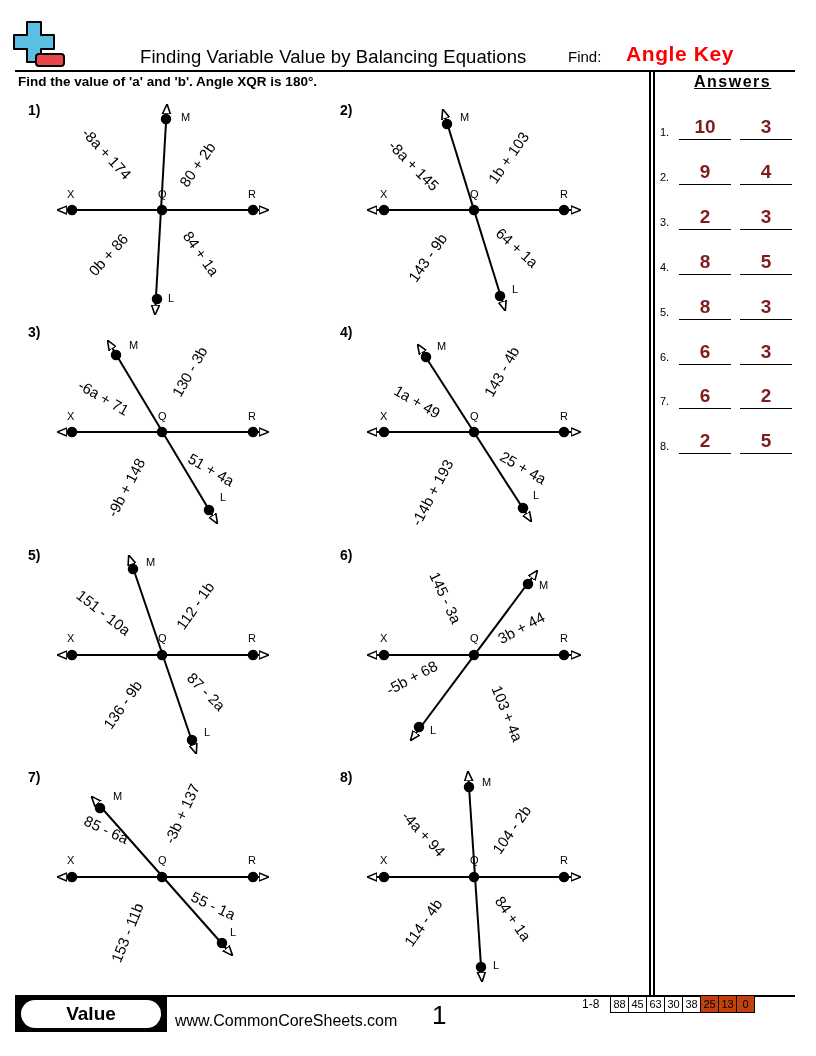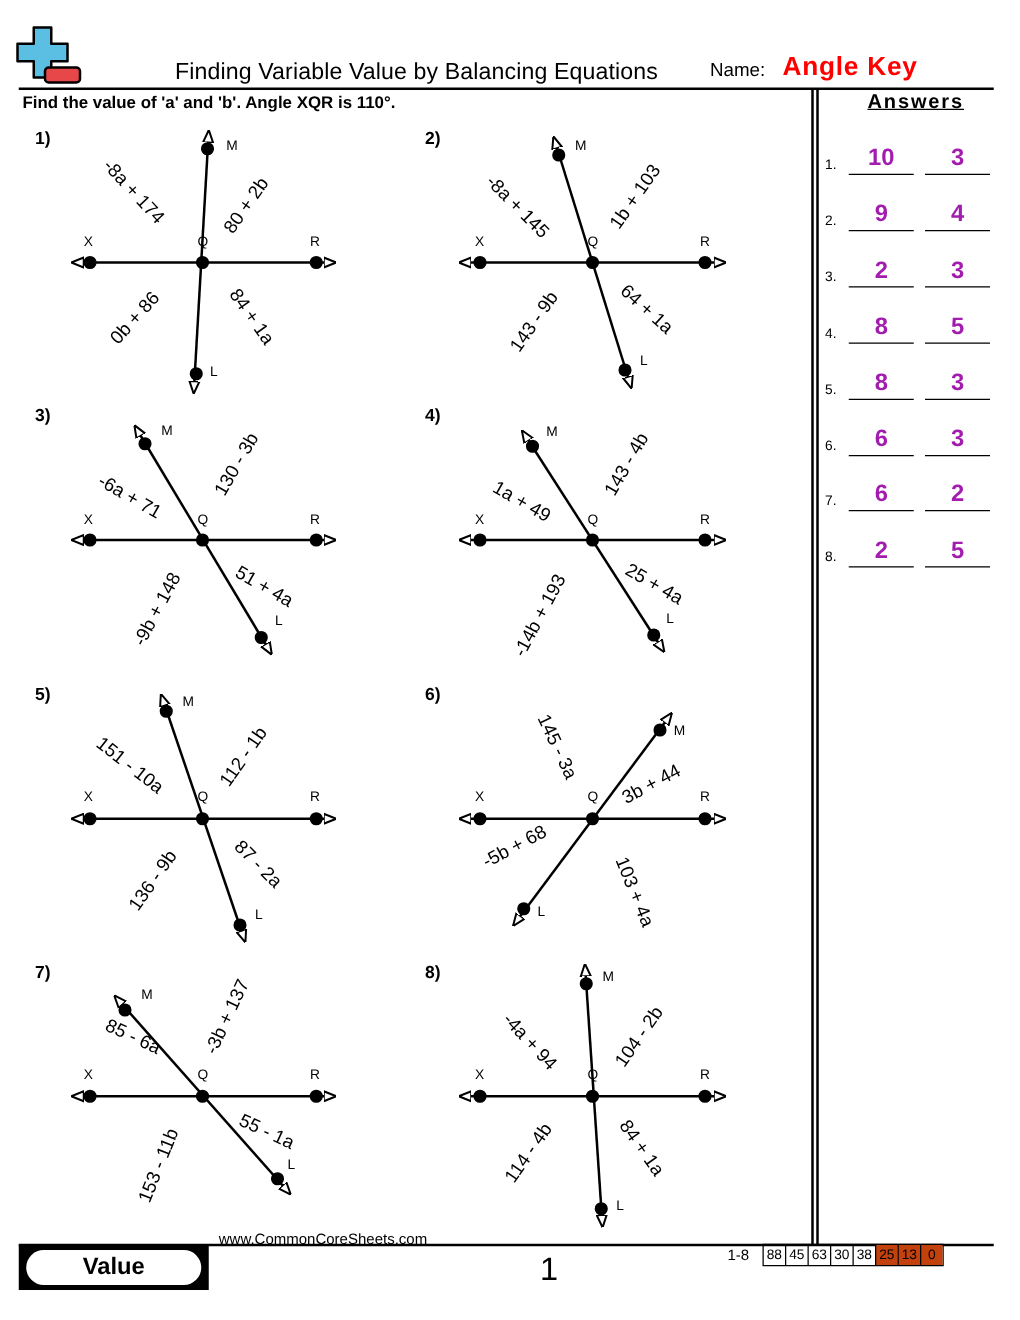--- a/index.html
+++ b/index.html
@@ -8,48 +8,48 @@
   .title{left:140px;top:46px;font-size:18.5px;letter-spacing:0.1px;white-space:nowrap;}
   .name-label{left:568px;top:48px;font-size:15px;}
   .answer-key{left:626px;top:42px;font-size:21px;font-weight:bold;color:#ff0000;letter-spacing:0.6px;}
   .hrule{left:15px;top:70px;width:780px;height:2px;background:#000;}
   .instr{left:18px;top:74px;font-size:13.5px;font-weight:bold;}
   .vline1{left:649px;top:72px;width:2px;height:924px;background:#000;}
   .vline2{left:653px;top:72px;width:2px;height:924px;background:#000;}
   .ans-head{left:694px;top:73px;font-size:16px;font-weight:bold;letter-spacing:1.5px;text-decoration:underline;}
   .ans-row{position:absolute;left:660px;width:140px;height:30px;}
   .ans-num{position:absolute;left:0;bottom:2px;font-size:11px;}
-  .ans-blank{position:absolute;bottom:0;width:52px;height:24px;border-bottom:1.5px solid #000;text-align:center;font-size:19px;font-weight:bold;color:#a21caf;line-height:24px;}
+  .ans-blank{position:absolute;bottom:0;width:52px;height:24px;border-bottom:1.5px solid #000;text-align:center;font-size:19px;font-weight:bold;color:#7f1d1d;line-height:24px;}
   .ans-a{left:19px;}
   .ans-b{left:80px;}
   .pnum{font-size:14px;font-weight:bold;}
   svg.fig{position:absolute;left:0;top:0;overflow:visible;}
   .bottom-rule{left:15px;top:995px;width:780px;height:1.5px;background:#000;}
   .math-box{left:15px;top:996px;width:152px;height:36px;background:#000;}
   .math-pill{left:21px;top:1000px;width:140px;height:28px;background:#fff;border-radius:14px;text-align:center;line-height:28px;font-size:19px;font-weight:bold;}
-  .url{left:175px;top:984px;font-size:12px;}
+  .url{left:175px;top:1012px;font-size:16px;}
   .page-num{left:432px;top:1000px;font-size:26px;}
   .score-label{left:582px;top:997px;font-size:12px;}
   .score-table{left:610px;top:995px;display:flex;border:1px solid #000;}
   .score-cell{width:17px;height:16px;border-left:1px solid #000;font-size:11px;text-align:center;line-height:16px;}
   .score-cell:first-child{border-left:none;}
   .score-cell.hl{background:#c2410c;}
 </style>
 </head>
 <body>
 
 <svg class="fig" width="816" height="1056" style="pointer-events:none;">
   <path d="M27 22 h14 v13 h13 v14 h-13 v13 h-14 v-13 h-13 v-14 h13 z" fill="#5bbfe3" stroke="#000" stroke-width="2" stroke-linejoin="round"></path>
   <rect x="36" y="54" width="28" height="12" rx="3" fill="#e8474a" stroke="#000" stroke-width="2"></rect>
 </svg>
 <div class="abs title">Finding Variable Value by Balancing Equations</div>
-<div class="abs name-label">Name:</div>
+<div class="abs name-label">Find:</div>
 <div class="abs answer-key">Angle Key</div>
 <div class="abs hrule"></div>
-<div class="abs instr">Find the value of 'a' and 'b'. Angle XQR is 110°.</div>
+<div class="abs instr">Find the value of 'a' and 'b'. Angle XQR is 180°.</div>
 <div class="abs vline1"></div>
 <div class="abs vline2"></div>
 
 <div class="abs ans-head">Answers</div>
 <div class="ans-row" style="top:110px">
   <span class="ans-num">1.</span>
   <span class="ans-blank ans-a">10</span>
   <span class="ans-blank ans-b">3</span>
 </div>
 <div class="ans-row" style="top:155px">

